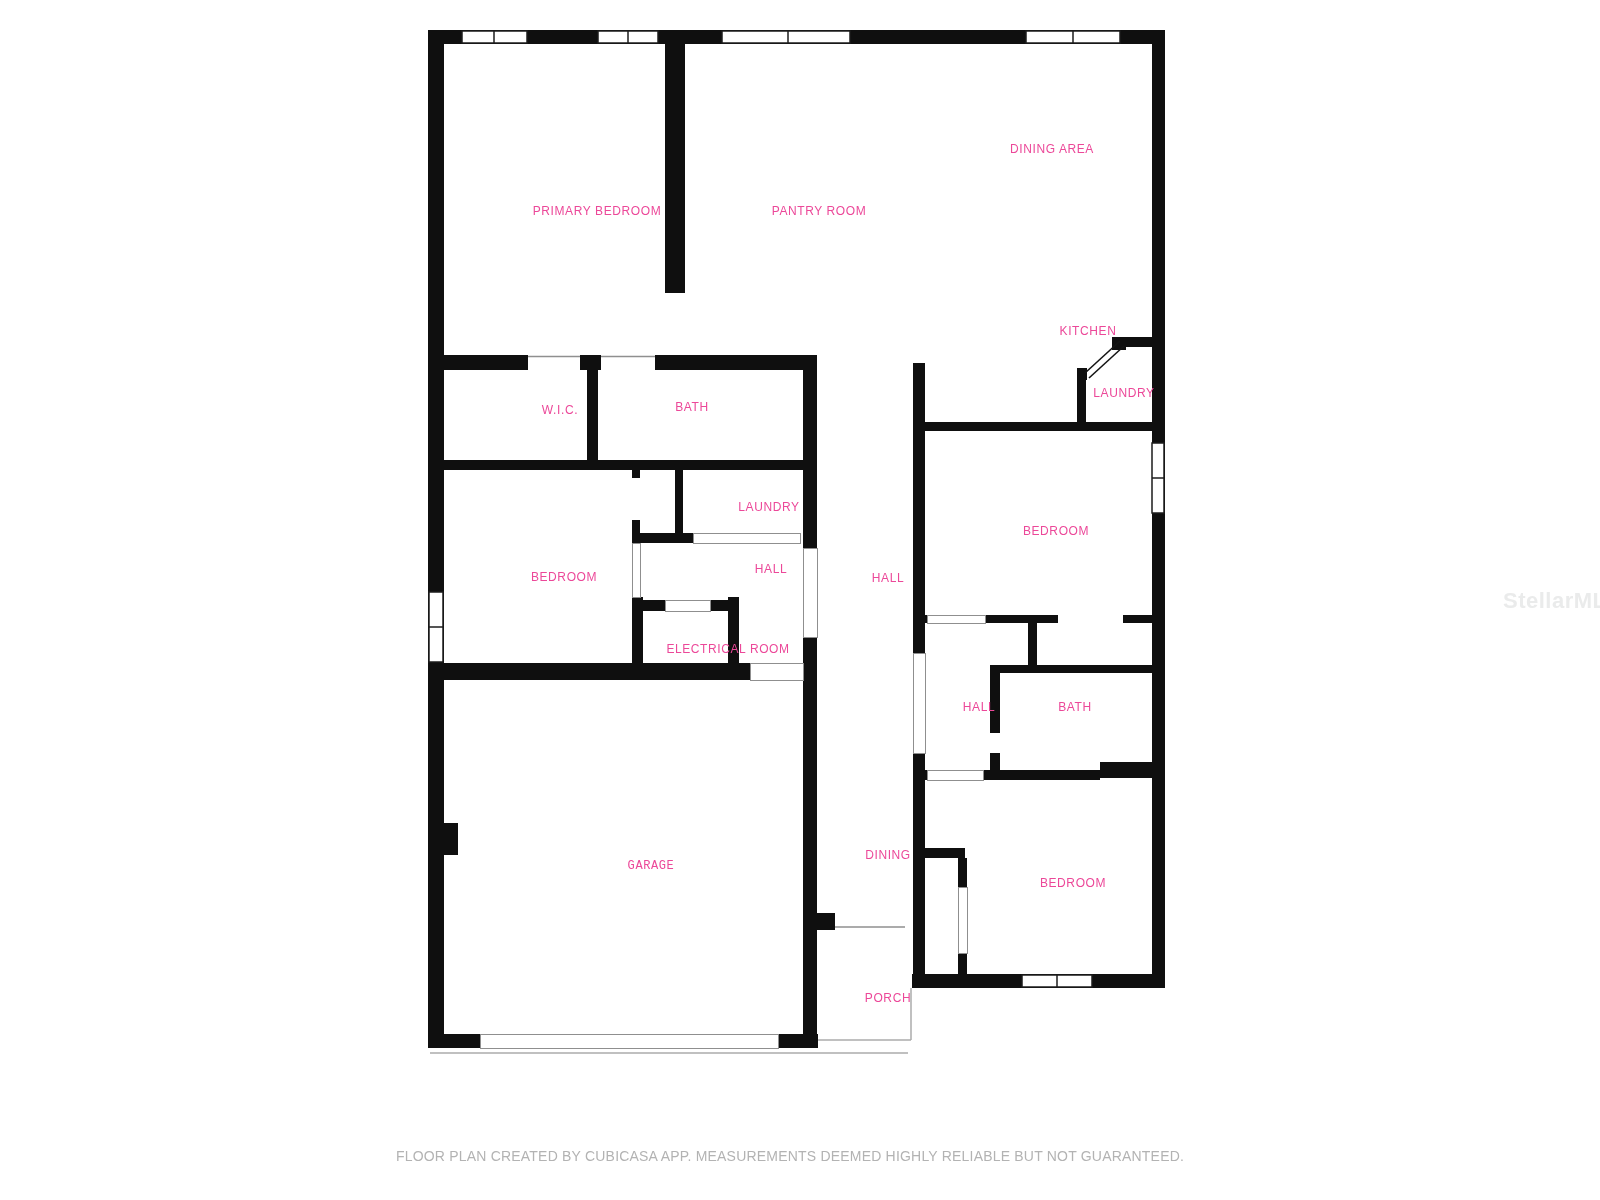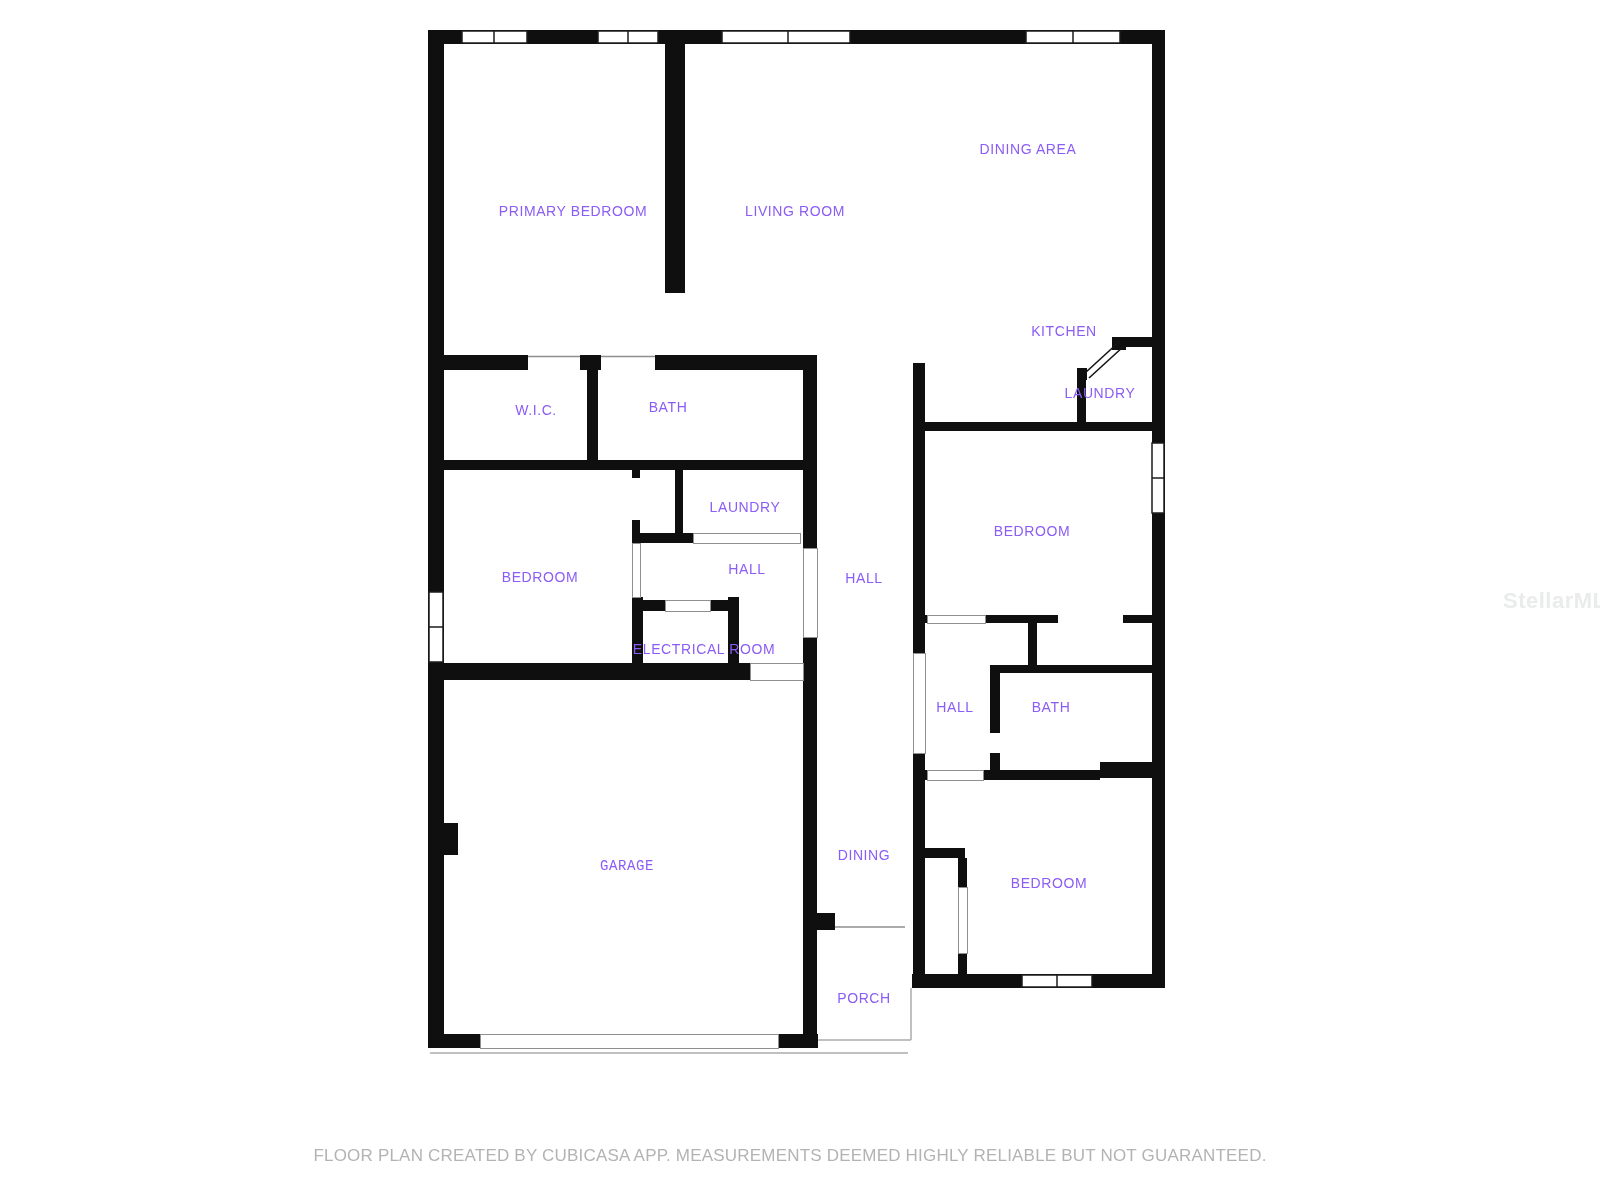--- a/index.html
+++ b/index.html
@@ -1,22 +1,22 @@
 <!DOCTYPE html>
 <html><head>
 <meta charset="utf-8">
 <style>
   html,body{margin:0;padding:0;background:#ffffff;}
   #stage{position:relative;width:1600px;height:1200px;background:#ffffff;overflow:hidden;
          font-family:"Liberation Sans","DejaVu Sans",sans-serif;}
   #plan-svg{position:absolute;left:0;top:0;}
   .room-label{position:absolute;transform:translate(-50%,-50%);white-space:nowrap;
-              font-size:14px;letter-spacing:0.6px;color:#8b5cf6;}
+              font-size:12px;letter-spacing:0.6px;color:#ec4899;margin-left:24px;}
   .footer-text{position:absolute;transform:translate(-50%,-50%);white-space:nowrap;
-               font-size:17px;letter-spacing:0.2px;color:#b3b3b3;}
+               font-size:14px;letter-spacing:0.2px;color:#b3b3b3;}
   .watermark{position:absolute;font-size:22px;font-weight:bold;letter-spacing:0.5px;
              color:#eaebeb;white-space:nowrap;}
 </style>
 </head>
 <body>
 
 <div id="stage">
 
   <svg id="plan-svg" width="1600" height="1200" viewBox="0 0 1600 1200">
 
@@ -122,21 +122,21 @@
     </g>
 
     <g stroke="#ababab" stroke-width="1.5" fill="none">
       <line x1="911" y1="988" x2="911" y2="1040"></line>
       <line x1="818" y1="1040" x2="911" y2="1040"></line>
       <line x1="430" y1="1053" x2="908" y2="1053"></line>
     </g>
   </svg>
 
   <div class="room-label" style="left: 560px; top: 211px; padding-left: 26px;">PRIMARY BEDROOM</div>
-  <div class="room-label" style="left: 795px; top: 211px;">LIVING ROOM</div>
+  <div class="room-label" style="left: 795px; top: 211px;">PANTRY ROOM</div>
   <div class="room-label" style="left: 1028px; top: 149px;">DINING AREA</div>
   <div class="room-label" style="left: 1064px; top: 331px;">KITCHEN</div>
   <div class="room-label" style="left: 1100px; top: 393px;">LAUNDRY</div>
   <div class="room-label" style="left: 536px; top: 410px;">W.I.C.</div>
   <div class="room-label" style="left: 668px; top: 407px;">BATH</div>
   <div class="room-label" style="left: 745px; top: 507px; text-align: center;">LAUNDRY</div>
   <div class="room-label" style="left: 747px; top: 569px;">HALL</div>
   <div class="room-label" style="left: 540px; top: 577px;">BEDROOM</div>
   <div class="room-label" style="left: 687px; top: 649px; padding-left: 34px;">ELECTRICAL ROOM</div>
   <div class="room-label" style="left: 864px; top: 578px;">HALL</div>

